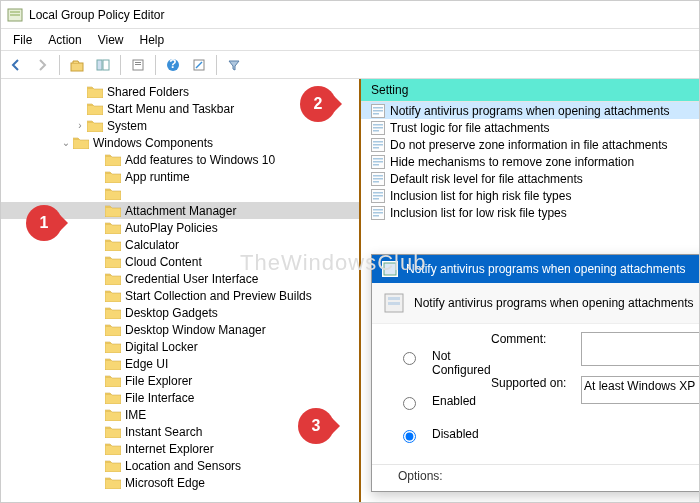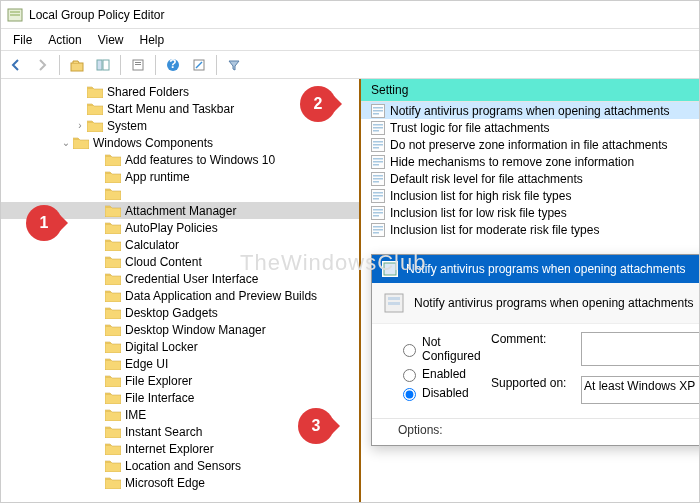--- a/index.html
+++ b/index.html
@@ -22,21 +22,21 @@
 .list-item { display: flex; align-items: center; padding: 1px 10px; height: 17px; cursor: default; white-space: nowrap; }
 .list-item.selected { background: #cde8ff; }
 .setting-icon { width: 14px; height: 14px; margin-right: 5px; flex-shrink: 0; }
 .dialog { position: absolute; left: 10px; top: 175px; right: -60px; border: 1px solid #999; background: #fff; box-shadow: 0 4px 12px rgba(0,0,0,0.2); }
 .dialog-title { background: #0566c8; color: #fff; padding: 6px 10px; display: flex; align-items: center; font-size: 12px; }
 .dialog-title .dicon { width: 16px; height: 16px; margin-right: 8px; background: #fff; }
 .dialog-head { padding: 10px 12px; display: flex; align-items: center; border-bottom: 1px solid #eee; background: #f8f8f8; }
 .dialog-head .dicon { width: 20px; height: 20px; margin-right: 10px; }
 .dialog-body { padding: 8px 16px 4px 26px; display: flex; }
 .radios { width: 140px; }
-.radio-row { display: flex; align-items: center; margin: 3px 0; }
+.radio-row { display: flex; align-items: flex-start; margin: 17px 0; gap: 10px; }
 .radio-row input { margin-right: 6px; }
 .fields { flex: 1; }
 .fields .row { display: flex; align-items: flex-start; margin-bottom: 10px; }
 .fields .lbl { width: 90px; }
 .fields textarea, .fields .box { border: 1px solid #aaa; background: #fff; min-height: 28px; flex: 1; font: inherit; padding: 2px; }
 .options-row { padding: 4px 16px 8px 26px; border-top: 1px solid #e5e5e5; color: #333; }
 .callout { position: absolute; width: 36px; height: 36px; border-radius: 18px; background: #e0393a; color: #fff; display: flex; align-items: center; justify-content: center; font-size: 16px; font-weight: 600; z-index: 50; }
 .callout.tail-right::after { content: ""; position: absolute; right: -14px; top: 10px; border: 8px solid transparent; border-left-color: #e0393a; }
 .watermark { position: absolute; left: 240px; top: 250px; color: #ddd; font-size: 22px; letter-spacing: 1px; pointer-events: none; z-index: 2; }
 </style>
@@ -208,21 +208,21 @@
           <path d="M0 2 L5 2 L7 4 L0 4 Z" fill="#e8c45e"></path>
         </svg>
         <span>Credential User Interface</span>
       </div>
       <div class="tree-item" style="padding-left:90px">
         <span class="exp"></span>
         <svg class="folder" viewBox="0 0 16 13">
           <path d="M0 2 L0 13 L16 13 L16 4 L7 4 L5 2 Z" fill="#f7d774" stroke="#caa23e" stroke-width="0.5"></path>
           <path d="M0 2 L5 2 L7 4 L0 4 Z" fill="#e8c45e"></path>
         </svg>
-        <span>Data Application and Preview Builds</span>
+        <span>Start Collection and Preview Builds</span>
       </div>
       <div class="tree-item" style="padding-left:90px">
         <span class="exp"></span>
         <svg class="folder" viewBox="0 0 16 13">
           <path d="M0 2 L0 13 L16 13 L16 4 L7 4 L5 2 Z" fill="#f7d774" stroke="#caa23e" stroke-width="0.5"></path>
           <path d="M0 2 L5 2 L7 4 L0 4 Z" fill="#e8c45e"></path>
         </svg>
         <span>Desktop Gadgets</span>
       </div>
       <div class="tree-item" style="padding-left:90px">
@@ -364,29 +364,20 @@
           <span>Inclusion list for high risk file types</span>
         </div>
         <div class="list-item">
           <svg class="setting-icon" viewBox="0 0 14 14">
             <rect x="0.5" y="0.5" width="13" height="13" fill="#fdfdfd" stroke="#b0b0b0"></rect>
             <rect x="2" y="3" width="10" height="1.5" fill="#a8c8e0"></rect>
             <rect x="2" y="6" width="10" height="1.5" fill="#a8c8e0"></rect>
             <rect x="2" y="9" width="6" height="1.5" fill="#a8c8e0"></rect>
           </svg>
           <span>Inclusion list for low risk file types</span>
-        </div>
-        <div class="list-item">
-          <svg class="setting-icon" viewBox="0 0 14 14">
-            <rect x="0.5" y="0.5" width="13" height="13" fill="#fdfdfd" stroke="#b0b0b0"></rect>
-            <rect x="2" y="3" width="10" height="1.5" fill="#a8c8e0"></rect>
-            <rect x="2" y="6" width="10" height="1.5" fill="#a8c8e0"></rect>
-            <rect x="2" y="9" width="6" height="1.5" fill="#a8c8e0"></rect>
-          </svg>
-          <span>Inclusion list for moderate risk file types</span>
         </div>
       </div>
 
     <div class="dialog">
       <div class="dialog-title">
         <svg class="dicon" viewBox="0 0 16 16">
             <rect width="16" height="16" fill="#fff"></rect>
             <rect x="2" y="2" width="12" height="12" fill="#dce8f5" stroke="#6a8"></rect>
           </svg>
         <span>Notify antivirus programs when opening attachments</span>

